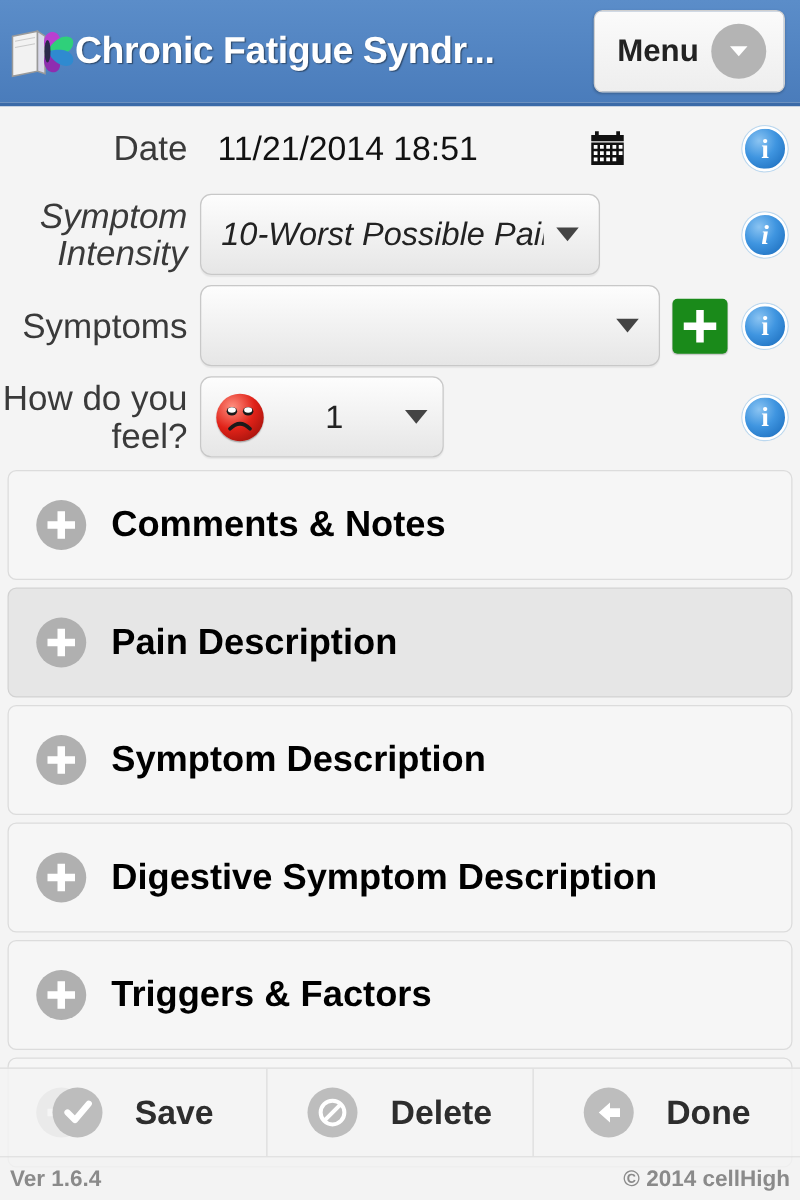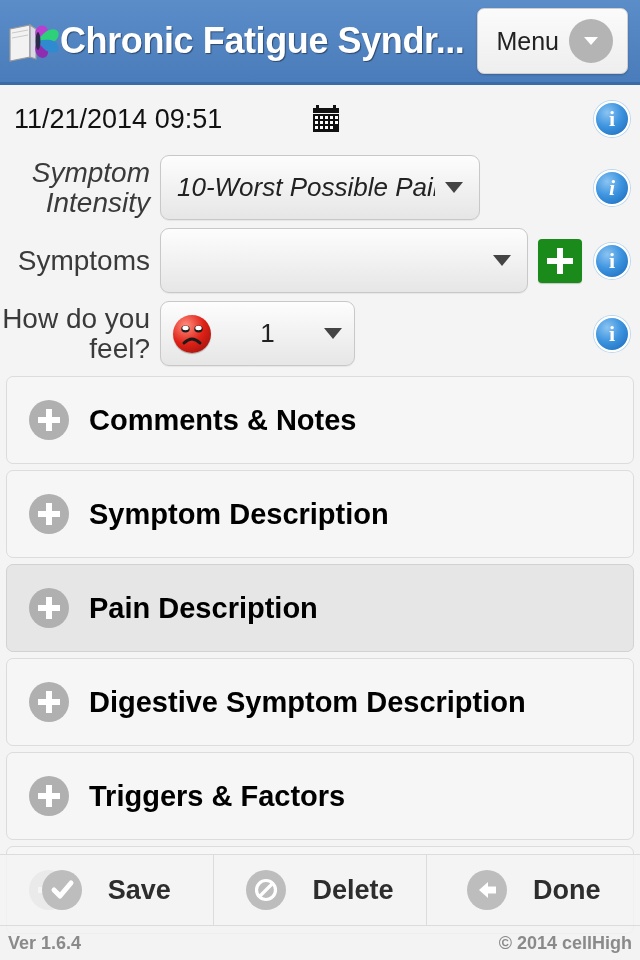--- a/index.html
+++ b/index.html
@@ -35,21 +35,21 @@
     width: 58px;
     height: 50px;
     position: relative;
     flex: 0 0 auto;
     margin-top: 2px;
   }
 
   .header-title {
     flex: 1 1 auto;
     color: #ffffff;
-    font-size: 36px;
+    font-size: 30px;
     font-weight: bold;
     letter-spacing: -0.4px;
     white-space: nowrap;
     overflow: hidden;
     text-shadow: 1px 1px 1px rgba(0,0,0,.45);
     margin-left: -4px;
   }
 
   .menu-button {
     flex: 0 0 auto;
@@ -58,21 +58,21 @@
     gap: 10px;
     height: 66px;
     padding: 0 14px 0 18px;
     background: linear-gradient(#fbfbfb, #eeeeee);
     border: 1px solid #cfcfcf;
     border-radius: 7px;
     box-shadow: 0 1px 2px rgba(0,0,0,.22);
   }
   .menu-button .label {
     font-size: 25px;
-    font-weight: normal;
+    font-weight: bold;
     color: #222;
   }
   .circle-icon {
     width: 44px; height: 44px;
     border-radius: 50%;
     background: #b4b4b4;
     display: flex;
     align-items: center;
     justify-content: center;
     flex: 0 0 auto;
@@ -357,23 +357,24 @@
         <svg width="26" height="26" viewBox="0 0 26 26">
           <path d="M6 9 L13 17 L20 9 Z" fill="#ffffff"></path>
         </svg>
       </span>
     </div>
   </div>
 
   <div class="form">
 
     <div class="row row-date">
+      <div class="row-label">Date</div>
       <div class="field-wrap">
         <div class="field date-field">
-          <span class="value">11/21/2014 09:51</span>
+          <span class="value">11/21/2014 18:51</span>
           <span class="cal-icon">
             <svg width="30" height="30" viewBox="0 0 30 30">
               <rect x="2" y="4" width="26" height="5" fill="#111"></rect>
               <rect x="5" y="1" width="3" height="5" fill="#111"></rect>
               <rect x="22" y="1" width="3" height="5" fill="#111"></rect>
               <rect x="2" y="10" width="26" height="18" fill="#111"></rect>
               <g fill="#ffffff">
                 <rect x="4" y="12" width="3" height="3"></rect>
                   <rect x="9" y="12" width="3" height="3"></rect>
                 <rect x="14" y="12" width="3" height="3"></rect>
@@ -440,28 +441,28 @@
     </div>
   </div>
 
   <div class="sections">
 
     <div class="section">
       <span class="plus-badge"></span>
       <span class="section-label">Comments &amp; Notes</span>
     </div>
 
+    <div class="section highlight">
+      <span class="plus-badge"></span>
+      <span class="section-label">Pain Description</span>
+    </div>
+
     <div class="section">
       <span class="plus-badge"></span>
       <span class="section-label">Symptom Description</span>
-    </div>
-
-    <div class="section highlight">
-      <span class="plus-badge"></span>
-      <span class="section-label">Pain Description</span>
     </div>
 
     <div class="section">
       <span class="plus-badge"></span>
       <span class="section-label">Digestive Symptom Description</span>
     </div>
 
     <div class="section">
       <span class="plus-badge"></span>
       <span class="section-label">Triggers &amp; Factors</span>

